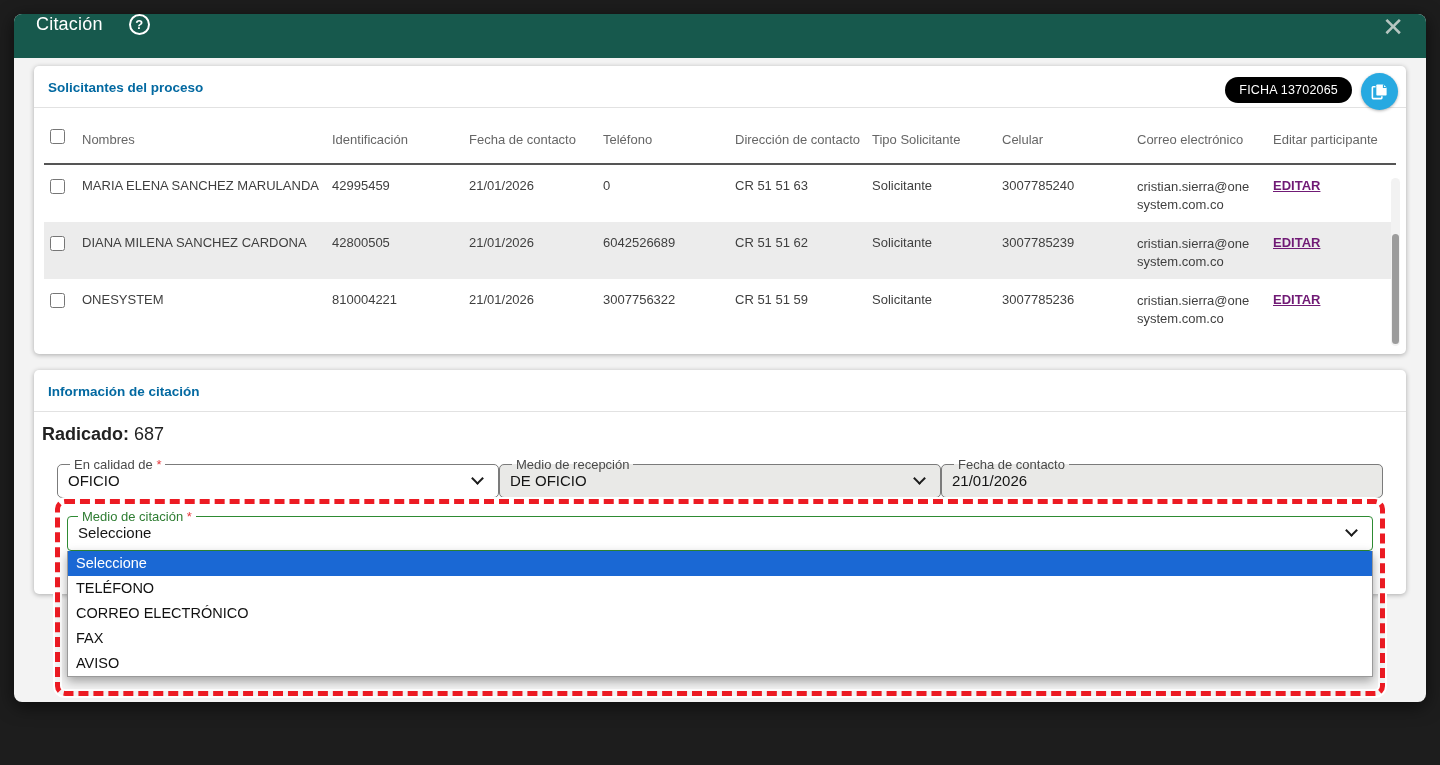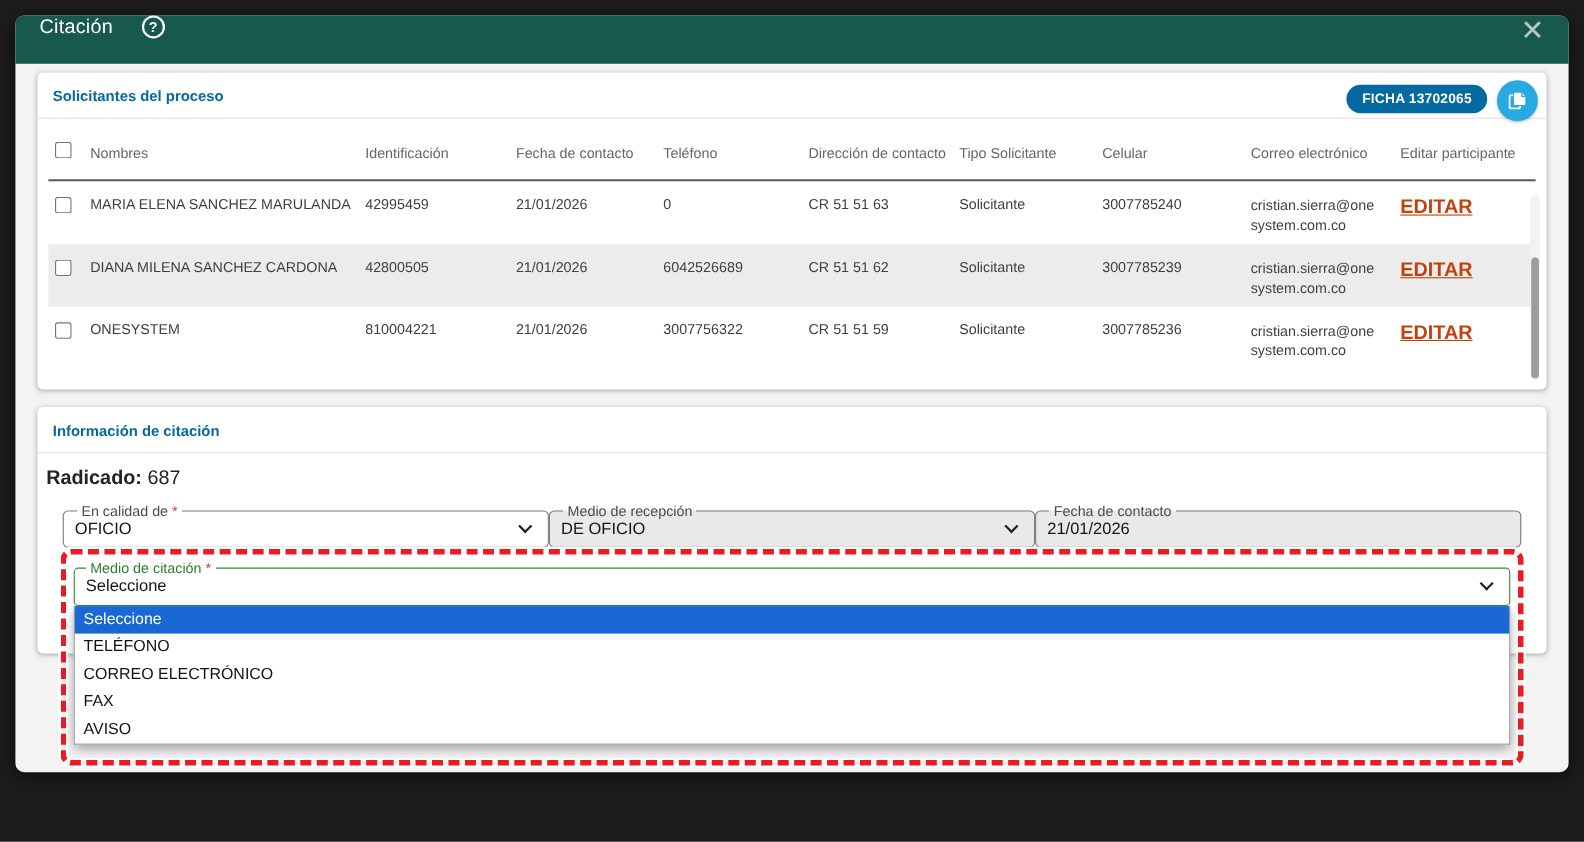--- a/index.html
+++ b/index.html
@@ -15,39 +15,39 @@
   .help-badge { margin-left:26px; width:21px; height:21px; border:2px solid #fff; border-radius:50%;
                 color:#fff; font-size:13px; font-weight:bold; display:grid; place-items:center; cursor:pointer; }
   .close-x { margin-left:auto; color:#b7c6c1; font-size:26px; line-height:1; cursor:pointer; font-weight:400; }
 
   
   .card { background:#ffffff; border-radius:5px; box-shadow:0 1px 5px rgba(0,0,0,.30); margin:0 20px; position:relative; }
   .card-title { font-size:13.5px; font-weight:bold; color:#0369a1; padding:14px 14px 12px; border-bottom:1px solid #e2e2e2; }
 
   .card-solicitantes { margin-top:8px; height:288px; }
 
-  .ficha-pill { position:absolute; top:11px; right:54px; background:#0369a1; color:#fff;
-                font-size:12.5px; font-weight:bold; padding:6px 14px; border-radius:14px; letter-spacing:.2px; }
+  .ficha-pill { position:absolute; top:11px; right:54px; background:#000000; color:#fff;
+                font-size:12.5px; font-weight:normal; padding:6px 14px; border-radius:14px; letter-spacing:.2px; }
   .copy-btn { position:absolute; top:7px; right:8px; width:37px; height:37px; border-radius:50%;
               background:#27a9e1; display:grid; place-items:center; cursor:pointer;
               box-shadow:0 1px 3px rgba(0,0,0,.3); }
 
   
   .grid-table { padding:0 10px; }
   .trow { display:grid; grid-template-columns:36px 248px 135px 132px 130px 135px 128px 133px 134px 1fr;
           column-gap:2px; }
   .thead { color:#666; font-size:13px; align-items:end; height:57px; padding-bottom:13px; border-bottom:2px solid #555; }
   .thead > div { line-height:1.45; }
   .tbody-row { font-size:13px; color:#3f3f3f; height:57px; padding-top:13px; align-items:start; }
   .tbody-row:nth-child(odd) { background:#ececec; }
   .tbody-row:nth-child(even) { background:#ffffff; }
   .cb { width:15px; height:15px; accent-color:#555; margin-left:6px; margin-top:1px; cursor:pointer; }
   .thead .cb { margin-bottom:-2px; }
   .cell-email { word-break:break-all; line-height:1.4; padding-right:16px; }
-  .editar-link { color:#c2410c; font-weight:bold; text-decoration:underline; font-size:18px; cursor:pointer; }
+  .editar-link { color:#701a75; font-weight:bold; text-decoration:underline; font-size:13px; cursor:pointer; }
 
   .v-scrollbar { position:absolute; right:6px; top:112px; width:9px; height:168px; background:#f2f2f2; border-radius:5px; }
   .v-thumb { position:absolute; left:1px; top:56px; width:7px; height:110px; background:#9c9c9c; border-radius:4px; cursor:pointer; }
 
   
   .card-info { margin-top:16px; height:224px; }
   .radicado-line { padding:12px 8px 10px; font-size:18px; color:#222; }
   .radicado-line b { font-weight:bold; }
 
   .fields-row { display:flex; padding:2px 23px 0; }

